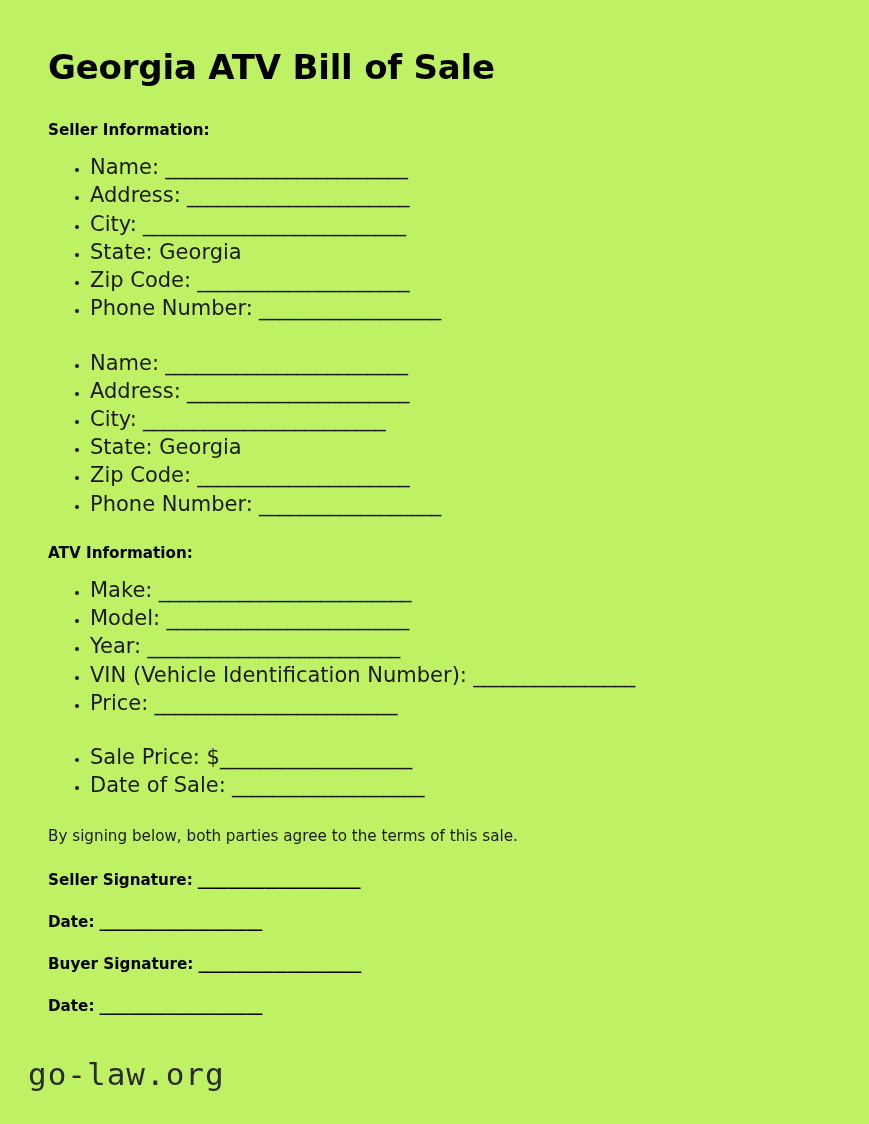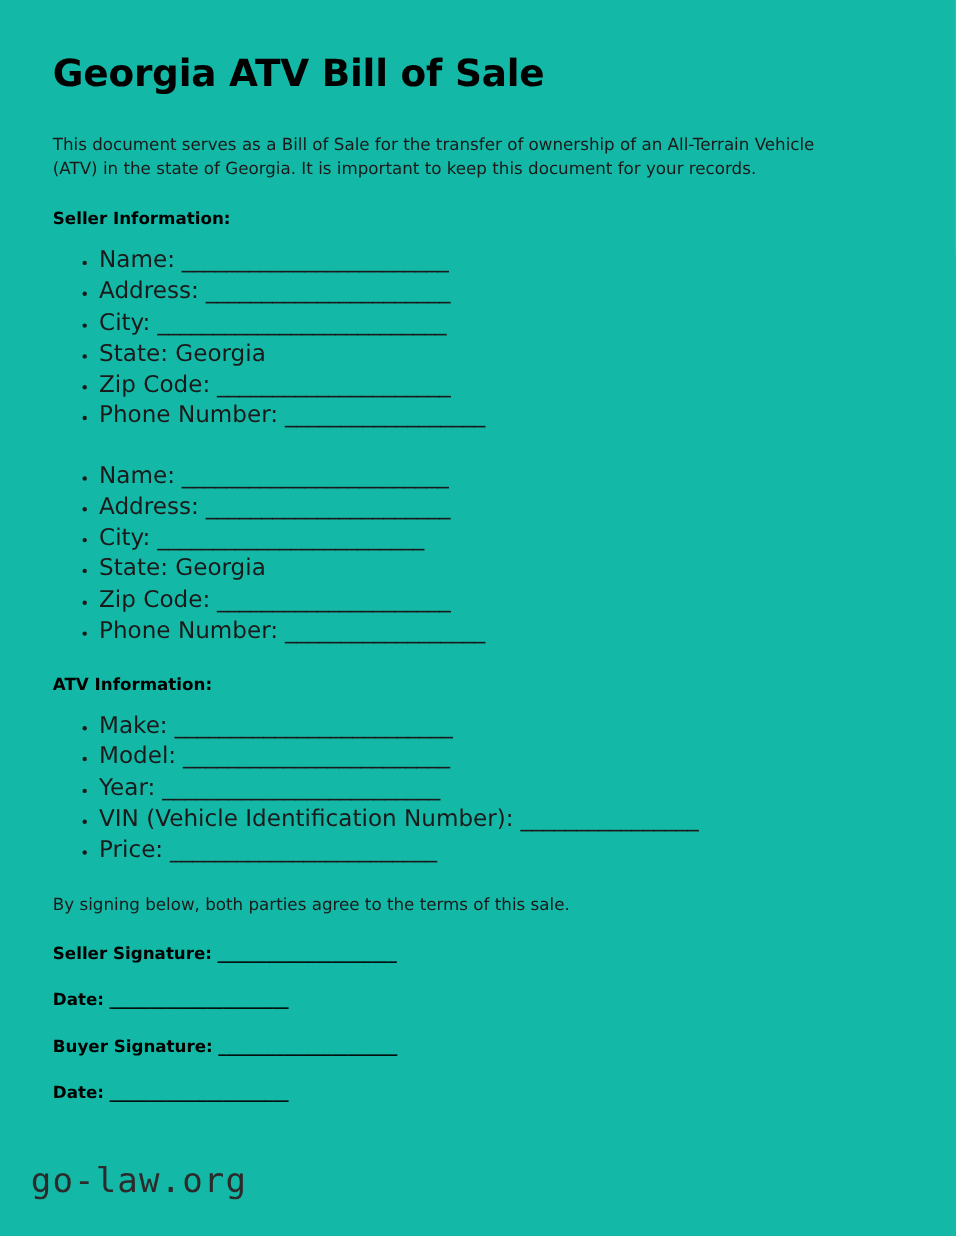--- a/index.html
+++ b/index.html
@@ -13,21 +13,21 @@
     position: relative;
     font-family: "DejaVu Sans", "Liberation Sans", sans-serif;
     color: #1a1a1a;
     overflow: hidden;
   }
   .page {
     position: absolute;
     left: 0; top: 0;
     width: 869px;
     height: 1124px;
-    background: #14b8a6;
+    background: #bef264;
   }
   .content {
     position: absolute;
     left: 48px;
     top: 48px;
     width: 730px;
   }
 
   .doc-title {
     font-size: 34px;
@@ -109,21 +109,20 @@
   }
 </style>
 </head>
 <body>
 
 <div class="page">
   <div class="content">
 
     <h1 class="doc-title">Georgia ATV Bill of Sale</h1>
 
-    <p class="intro">This document serves as a Bill of Sale for the transfer of ownership of an All-Terrain Vehicle (ATV) in the state of Georgia. It is important to keep this document for your records.</p>
 
     <h2 class="section-heading">Seller Information:</h2>
     <ul class="fields">
       <li><span>Name:</span><span class="blank"> ________________________</span></li>
       <li><span>Address:</span><span class="blank"> ______________________</span></li>
       <li><span>City:</span><span class="blank"> __________________________</span></li>
       <li><span>State:</span><span> Georgia</span></li>
       <li><span>Zip Code:</span><span class="blank"> _____________________</span></li>
       <li><span>Phone Number:</span><span class="blank"> __________________</span></li>
     </ul>
@@ -139,20 +138,24 @@
 
     <h2 class="section-heading">ATV Information:</h2>
     <ul class="fields">
       <li><span>Make:</span><span class="blank"> _________________________</span></li>
       <li><span>Model:</span><span class="blank"> ________________________</span></li>
       <li><span>Year:</span><span class="blank"> _________________________</span></li>
       <li><span>VIN (Vehicle Identification Number):</span><span class="blank"> ________________</span></li>
       <li><span>Price:</span><span class="blank"> ________________________</span></li>
     </ul>
 
+    <ul class="fields">
+      <li><span>Sale Price: $</span><span class="blank">___________________</span></li>
+      <li><span>Date of Sale:</span><span class="blank"> ___________________</span></li>
+    </ul>
 
     <p class="statement">By signing below, both parties agree to the terms of this sale.</p>
 
     <p class="sigline"><span>Seller Signature:</span><span class="blank"> ______________________</span></p>
 
     <p class="sigline"><span>Date:</span><span class="blank"> ______________________</span></p>
 
     <p class="sigline"><span>Buyer Signature:</span><span class="blank"> ______________________</span></p>
 
     <p class="sigline"><span>Date:</span><span class="blank"> ______________________</span></p>

